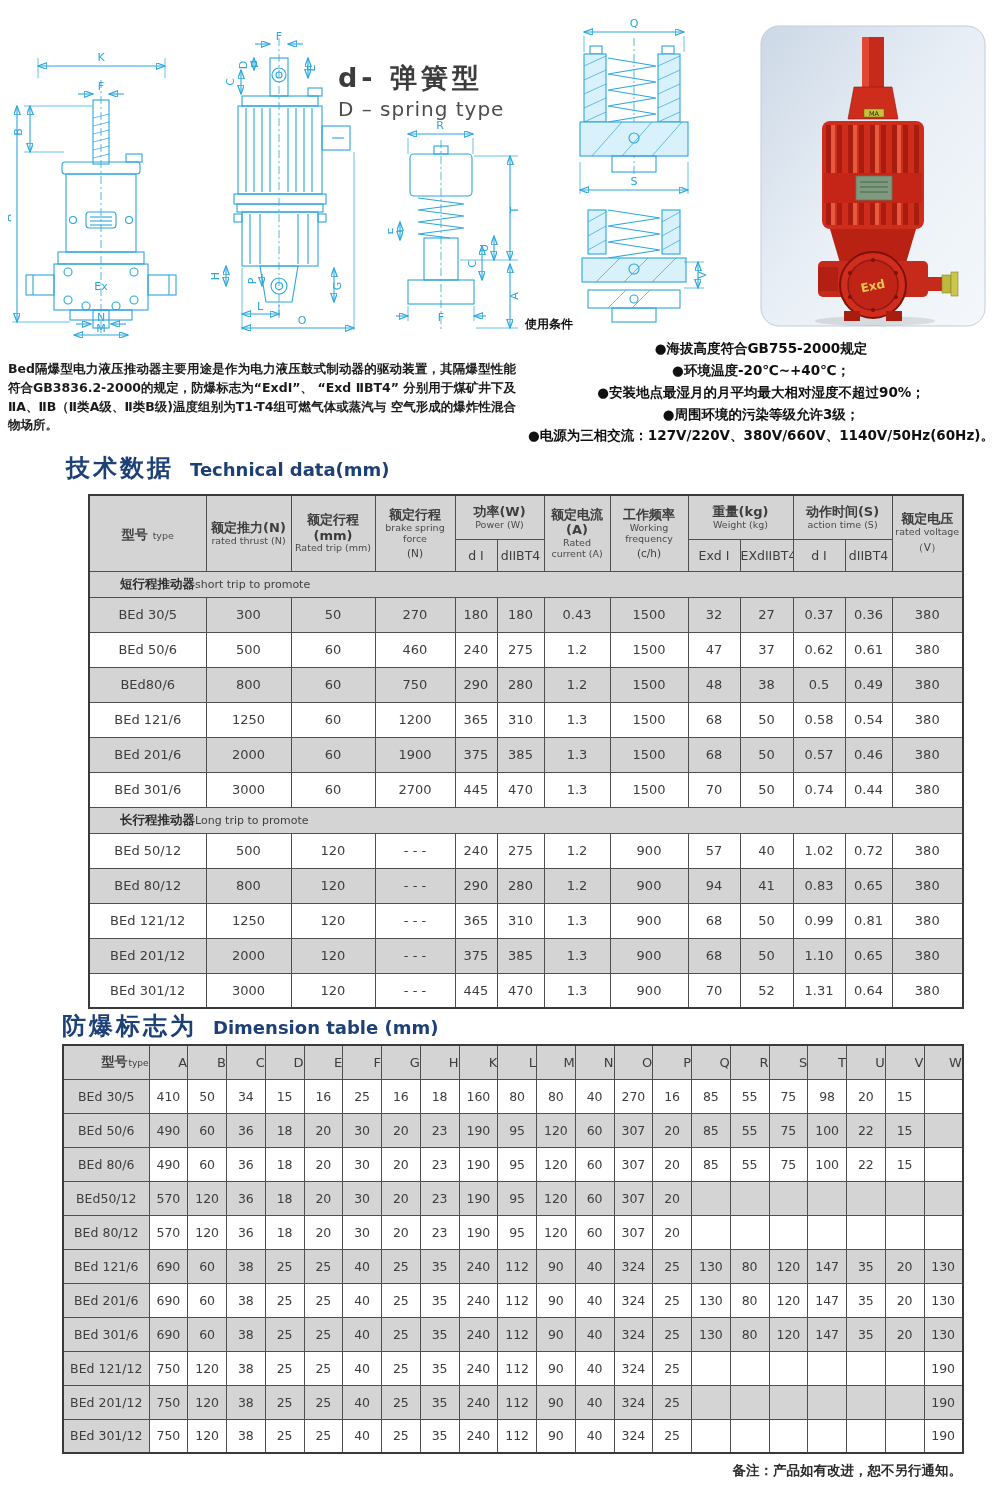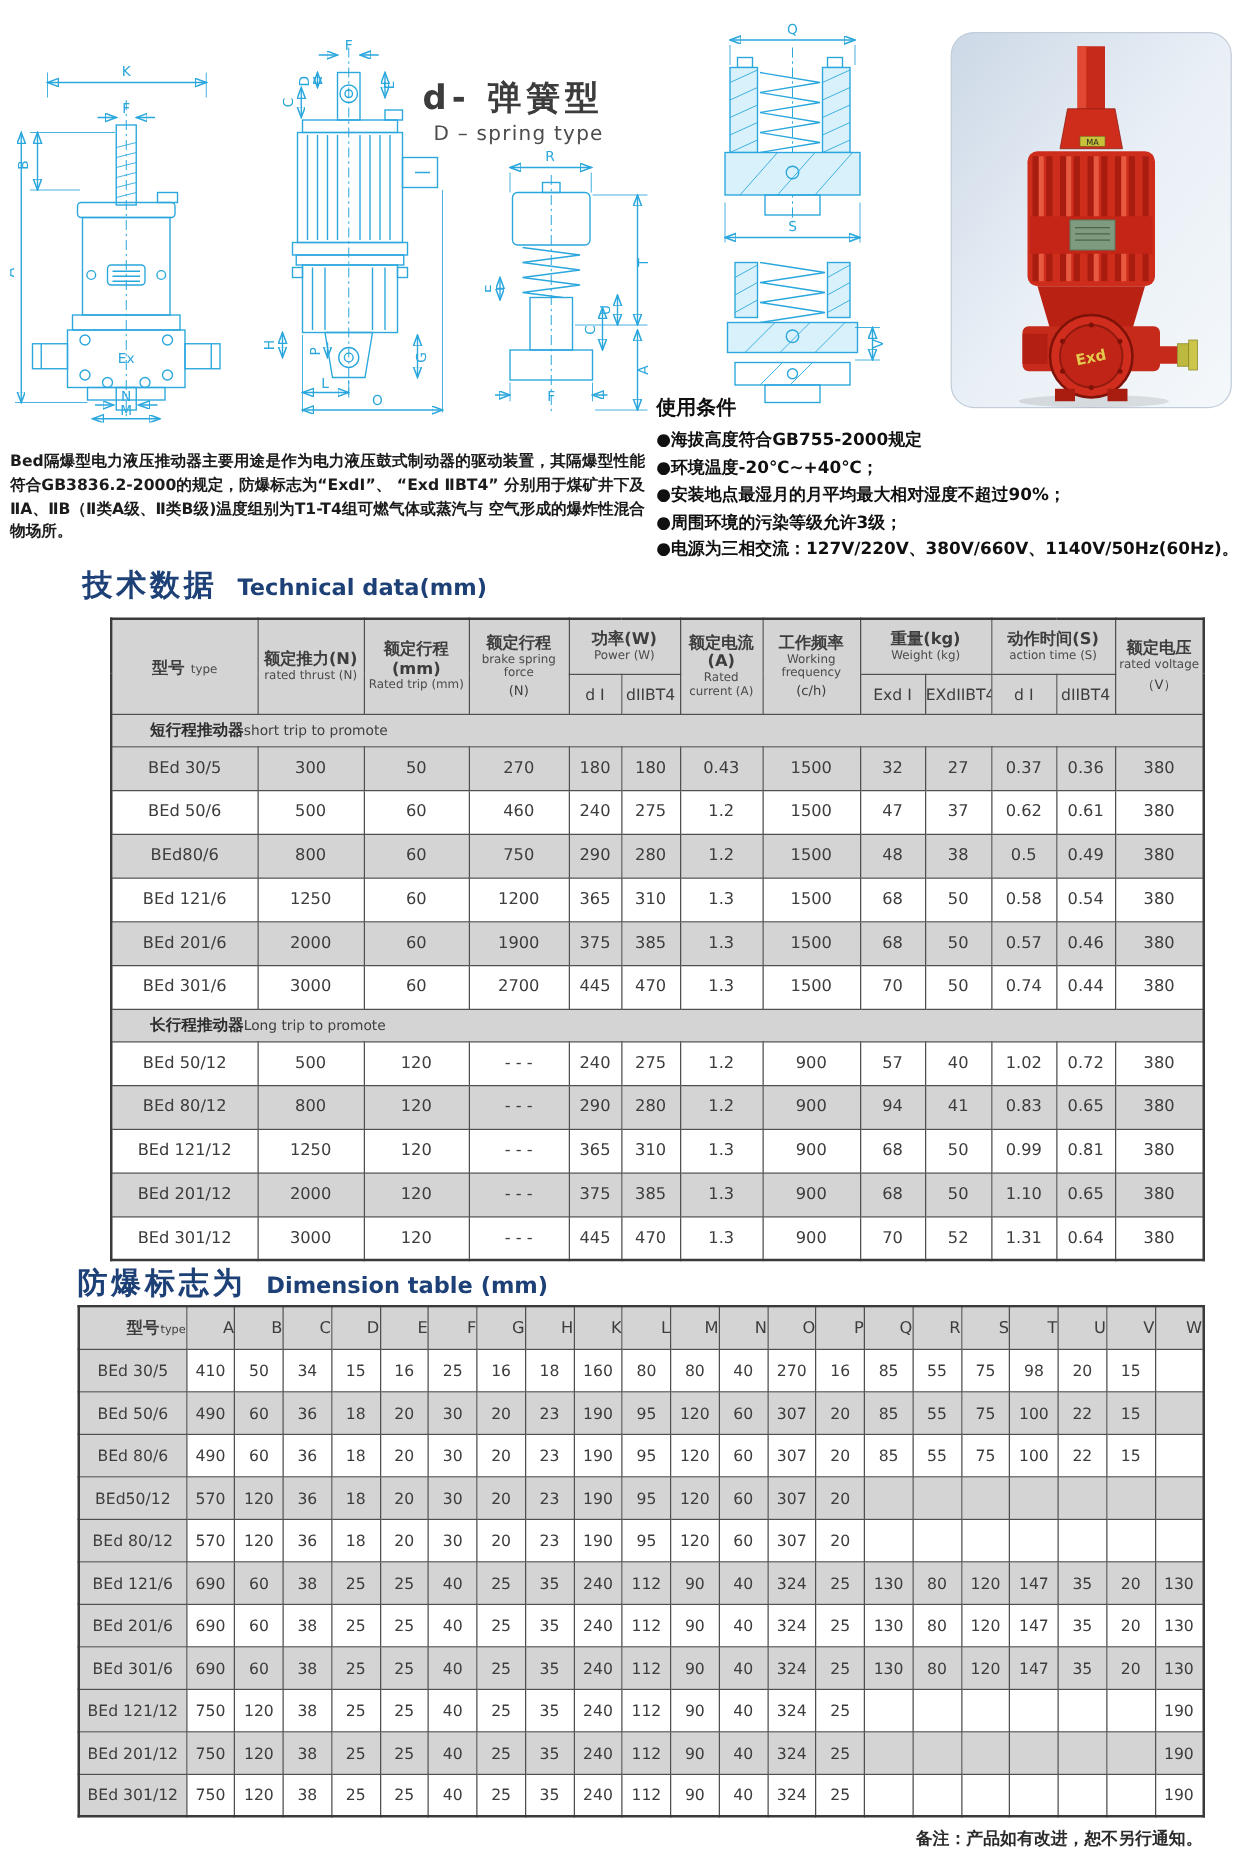--- a/index.html
+++ b/index.html
@@ -12,33 +12,33 @@
   .drawing line, .drawing rect, .drawing circle, .drawing polyline, .drawing polygon, .drawing path {
     stroke:#2aa7dc; stroke-width:1.1; fill:none; }
   .drawing .tint { fill:#d9f1fa; }
   .drawing text { fill:#2aa7dc; font-size:11px; font-family:"DejaVu Sans",sans-serif; stroke:none; }
   .drawing .cl { stroke-dasharray:8 3 2 3; stroke-width:0.8; }
   .drawing .thin { stroke-width:0.7; }
 
   
   .spring-title { position:absolute; left:338px; top:60px; }
   .spring-title .cn { font-size:27px; color:#3c3c3c; letter-spacing:4px; font-weight:600; }
-  .spring-title .en { font-size:16px; color:#4c4c4c; letter-spacing:1px; margin-top:1px;text-align:right; }
+  .spring-title .en { font-size:20px; color:#4c4c4c; letter-spacing:1px; margin-top:1px;text-align:right; }
 
   
   .photo { position:absolute; left:760px; top:25px; }
 
   
   .desc { position:absolute; left:8px; top:360px; width:508px; font-size:12.5px;
           font-weight:600; color:#1b1b1b; line-height:1.5; text-align:justify; }
 
   
   .usage { position:absolute; left:525px; top:316px; width:472px; }
-  .usage-title { font-size:16px; font-weight:700; color:#101010; margin-bottom:5px; }
-  .usage-item { font-size:13.5px; font-weight:600; color:#101010; line-height:1.62; }
+  .usage-title { font-size:12px; font-weight:700; color:#101010; margin-bottom:5px; }
+  .usage-item { font-size:13.5px; font-weight:600; color:#101010; line-height:1.62;text-align:center; }
 
   
   .sec-heading { position:absolute; white-space:nowrap; }
   .sec-heading .cn { font-size:24px; font-weight:700; color:#1d4077; letter-spacing:3px; }
   .sec-heading .en { font-size:18px; font-weight:700; color:#1d4077; margin-left:16px; }
   .h-tech { left:66px; top:452px; }
   .h-dim  { left:62px; top:1010px; }
 
   
   table { border-collapse:collapse; table-layout:fixed; background:#fff; }

